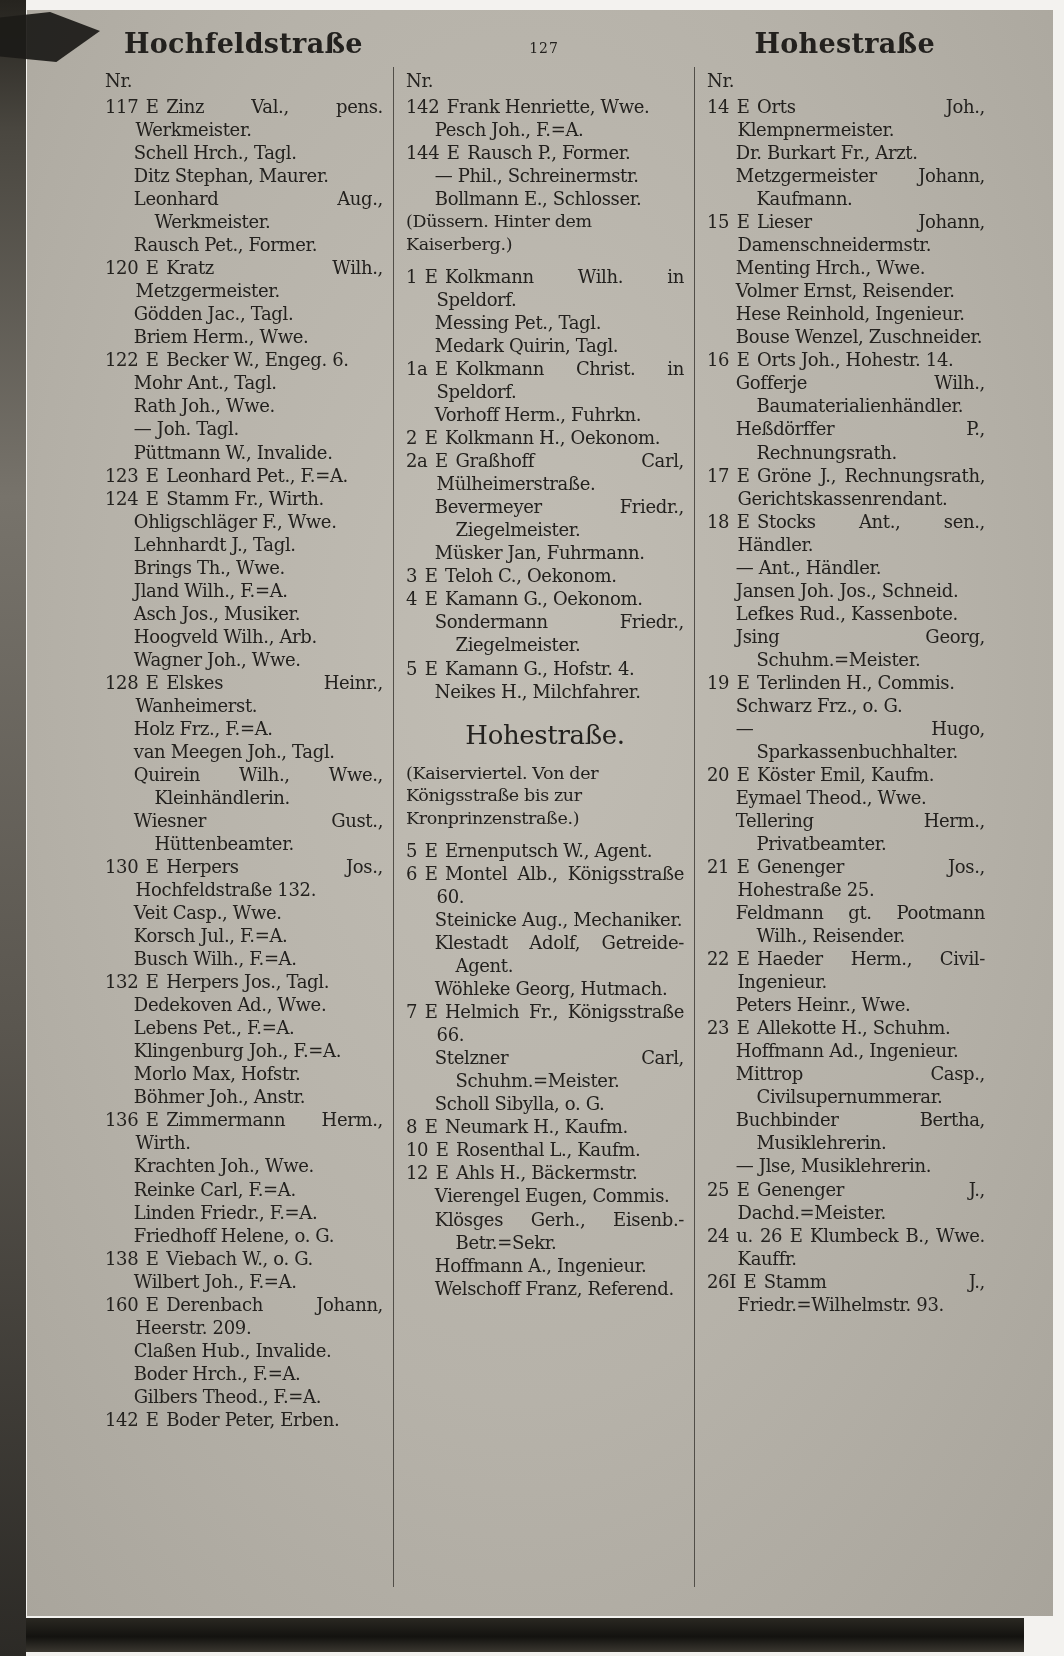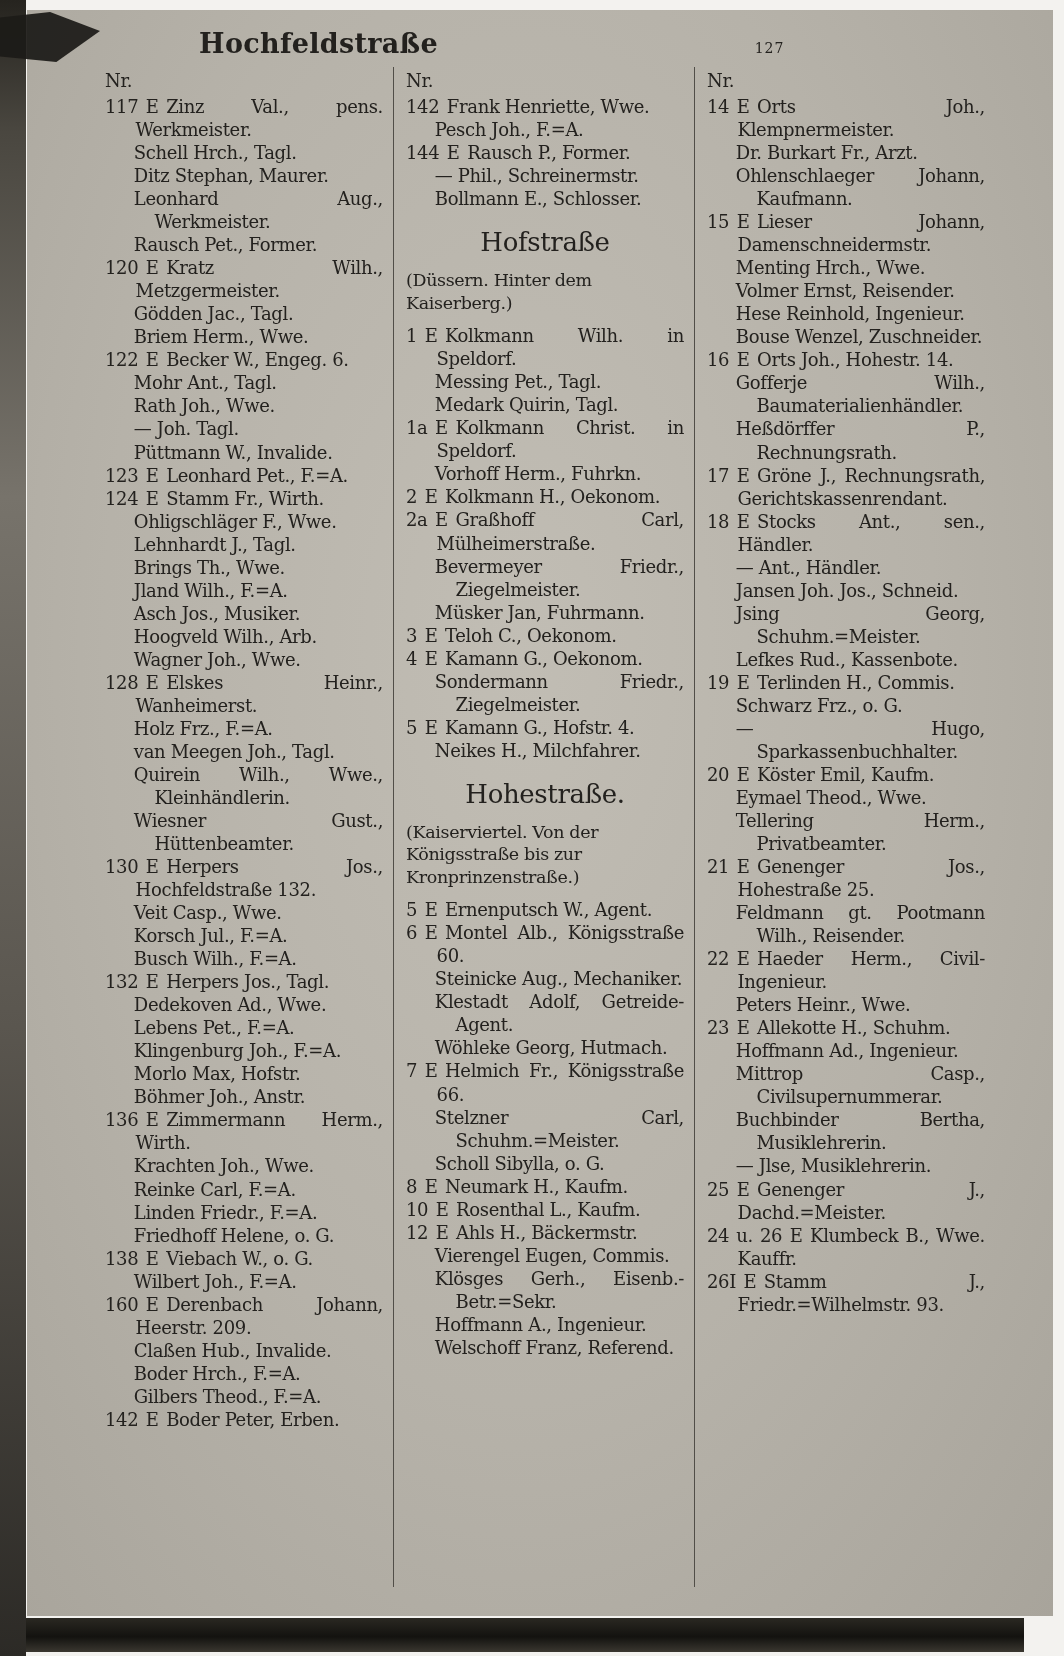--- a/index.html
+++ b/index.html
@@ -65,20 +65,21 @@
 </style>
 </head>
 <body>
 
 <div class="scan">
   <div class="page">
 
     <div class="header">
       <div class="h-cell h-street">Hochfeldstraße</div>
       <div class="h-cell h-num">127</div>
+      <div class="h-cell h-street">Hohestraße</div>
     </div>
 
     <div class="content">
       <div class="col">
           <div class="row nr">Nr.</div>
           <div class="row main"><span class="num">117</span><span class="own">E</span><span class="txt">Zinz Val., pens. Werkmeister.</span></div>
           <div class="row sub">Schell Hrch., Tagl.</div>
           <div class="row sub">Ditz Stephan, Maurer.</div>
           <div class="row sub">Leonhard Aug., Werkmeister.</div>
           <div class="row sub">Rausch Pet., Former.</div>
@@ -127,21 +128,20 @@
           <div class="row sub">Gilbers Theod., F.=A.</div>
           <div class="row main"><span class="num">142</span><span class="own">E</span><span class="txt">Boder Peter, Erben.</span></div>
         </div>
       <div class="col">
           <div class="row nr">Nr.</div>
           <div class="row main"><span class="num">142</span><span class="txt">Frank Henriette, Wwe.</span></div>
           <div class="row sub">Pesch Joh., F.=A.</div>
           <div class="row main"><span class="num">144</span><span class="own">E</span><span class="txt">Rausch P., Former.</span></div>
           <div class="row sub">— Phil., Schreinermstr.</div>
           <div class="row sub">Bollmann E., Schlosser.</div>
-          <div class="row heading">Hofstraße</div>
           <div class="row note">(Düssern. Hinter dem Kaiserberg.)</div>
           <div class="row main"><span class="num">1</span><span class="own">E</span><span class="txt">Kolkmann Wilh. in Speldorf.</span></div>
           <div class="row sub">Messing Pet., Tagl.</div>
           <div class="row sub">Medark Quirin, Tagl.</div>
           <div class="row main"><span class="num">1a</span><span class="own">E</span><span class="txt">Kolkmann Christ. in Speldorf.</span></div>
           <div class="row sub">Vorhoff Herm., Fuhrkn.</div>
           <div class="row main"><span class="num">2</span><span class="own">E</span><span class="txt">Kolkmann H., Oekonom.</span></div>
           <div class="row main"><span class="num">2a</span><span class="own">E</span><span class="txt">Graßhoff Carl, Mülheimerstraße.</span></div>
           <div class="row sub">Bevermeyer Friedr., Ziegelmeister.</div>
           <div class="row sub">Müsker Jan, Fuhrmann.</div>
@@ -165,35 +165,35 @@
           <div class="row main"><span class="num">12</span><span class="own">E</span><span class="txt">Ahls H., Bäckermstr.</span></div>
           <div class="row sub">Vierengel Eugen, Commis.</div>
           <div class="row sub">Klösges Gerh., Eisenb.-Betr.=Sekr.</div>
           <div class="row sub">Hoffmann A., Ingenieur.</div>
           <div class="row sub">Welschoff Franz, Referend.</div>
         </div>
       <div class="col">
           <div class="row nr">Nr.</div>
           <div class="row main"><span class="num">14</span><span class="own">E</span><span class="txt">Orts Joh., Klempnermeister.</span></div>
           <div class="row sub">Dr. Burkart Fr., Arzt.</div>
-          <div class="row sub">Ohlenschlaeger Johann, Kaufmann.</div>
+          <div class="row sub">Metzgermeister Johann, Kaufmann.</div>
           <div class="row main"><span class="num">15</span><span class="own">E</span><span class="txt">Lieser Johann, Damenschneidermstr.</span></div>
           <div class="row sub">Menting Hrch., Wwe.</div>
           <div class="row sub">Volmer Ernst, Reisender.</div>
           <div class="row sub">Hese Reinhold, Ingenieur.</div>
           <div class="row sub">Bouse Wenzel, Zuschneider.</div>
           <div class="row main"><span class="num">16</span><span class="own">E</span><span class="txt">Orts Joh., Hohestr. 14.</span></div>
           <div class="row sub">Gofferje Wilh., Baumaterialienhändler.</div>
           <div class="row sub">Heßdörffer P., Rechnungsrath.</div>
           <div class="row main"><span class="num">17</span><span class="own">E</span><span class="txt">Gröne J., Rechnungsrath, Gerichtskassenrendant.</span></div>
           <div class="row main"><span class="num">18</span><span class="own">E</span><span class="txt">Stocks Ant., sen., Händler.</span></div>
           <div class="row sub">— Ant., Händler.</div>
           <div class="row sub">Jansen Joh. Jos., Schneid.</div>
+          <div class="row sub">Lefkes Rud., Kassenbote.</div>
           <div class="row sub">Jsing Georg, Schuhm.=Meister.</div>
-          <div class="row sub">Lefkes Rud., Kassenbote.</div>
           <div class="row main"><span class="num">19</span><span class="own">E</span><span class="txt">Terlinden H., Commis.</span></div>
           <div class="row sub">Schwarz Frz., o. G.</div>
           <div class="row sub">— Hugo, Sparkassenbuchhalter.</div>
           <div class="row main"><span class="num">20</span><span class="own">E</span><span class="txt">Köster Emil, Kaufm.</span></div>
           <div class="row sub">Eymael Theod., Wwe.</div>
           <div class="row sub">Tellering Herm., Privatbeamter.</div>
           <div class="row main"><span class="num">21</span><span class="own">E</span><span class="txt">Genenger Jos., Hohestraße 25.</span></div>
           <div class="row sub">Feldmann gt. Pootmann Wilh., Reisender.</div>
           <div class="row main"><span class="num">22</span><span class="own">E</span><span class="txt">Haeder Herm., Civil-Ingenieur.</span></div>
           <div class="row sub">Peters Heinr., Wwe.</div>

